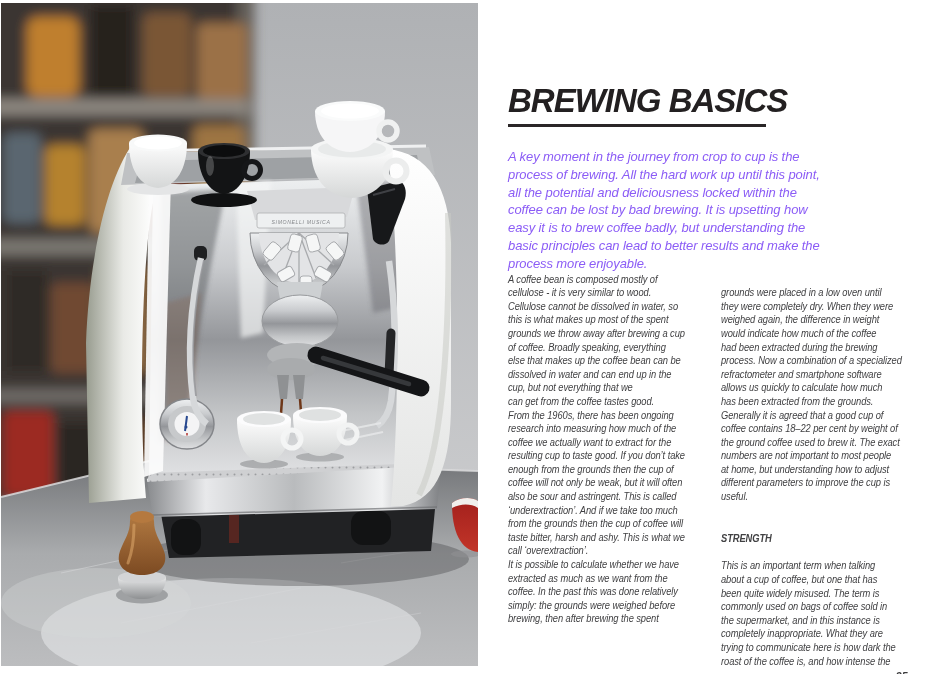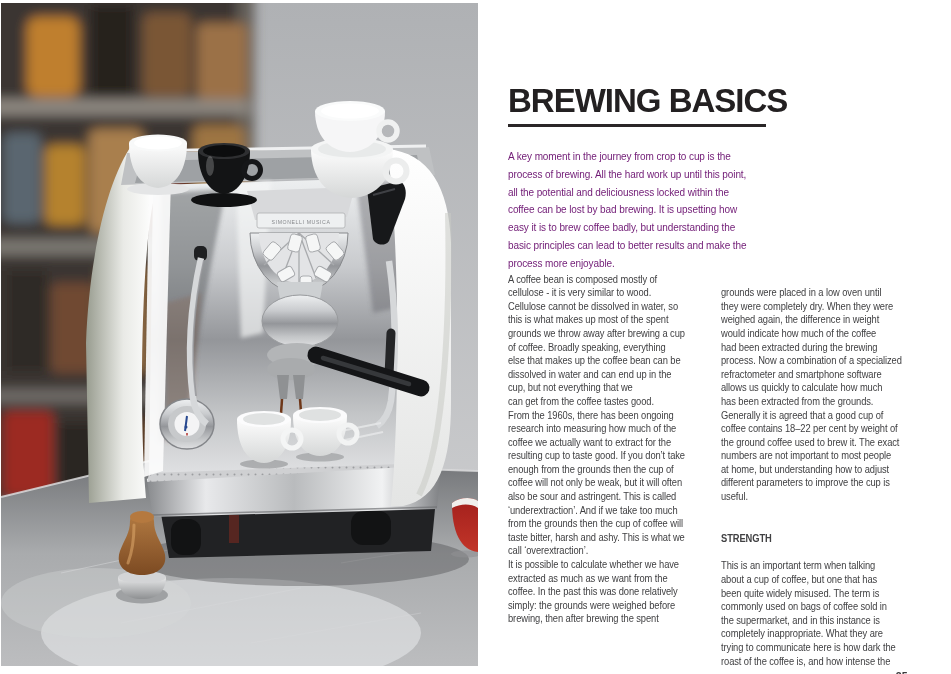--- a/index.html
+++ b/index.html
@@ -3,40 +3,41 @@
 <meta charset="utf-8">
 <style>
   html,body{margin:0;padding:0;background:#ffffff;}
   .page{
     position:relative;
     width:936px;height:674px;
     background:#ffffff;
     overflow:hidden;
     font-family:"Liberation Sans",sans-serif;
     color:#3f3f41;
+    font-style:italic;
   }
   .photo{
     position:absolute;left:1px;top:3px;width:477px;height:663px;
   }
   .photo svg{display:block;width:100%;height:100%;}
   .content{
     position:absolute;left:508px;top:84px;width:416px;
   }
   .title{
     margin:0;
     font-size:33px;line-height:34px;font-weight:bold;
     letter-spacing:-1px;color:#232021;
     white-space:nowrap;
   }
   .title-rule{
     width:258px;height:0;border-top:3px solid #2a2627;margin-top:6px;
   }
   .intro{
     margin-top:21px;width:388px;
-    font-size:10px;line-height:17.8px;color:#701a75;
+    font-size:13px;line-height:17.8px;color:#8b5cf6;
     white-space:pre-line;letter-spacing:-0.1px;
   }
   .columns{display:flex;margin-top:0;}
   .col{font-size:11px;line-height:13.6px;color:#414143;}
   .col-inner{
     width:240px;transform:scaleX(0.85);transform-origin:left top;
     letter-spacing:-0.1px;white-space:pre-line;
   }
   .col-left{width:213px;}
   .col-right{width:203px;}

